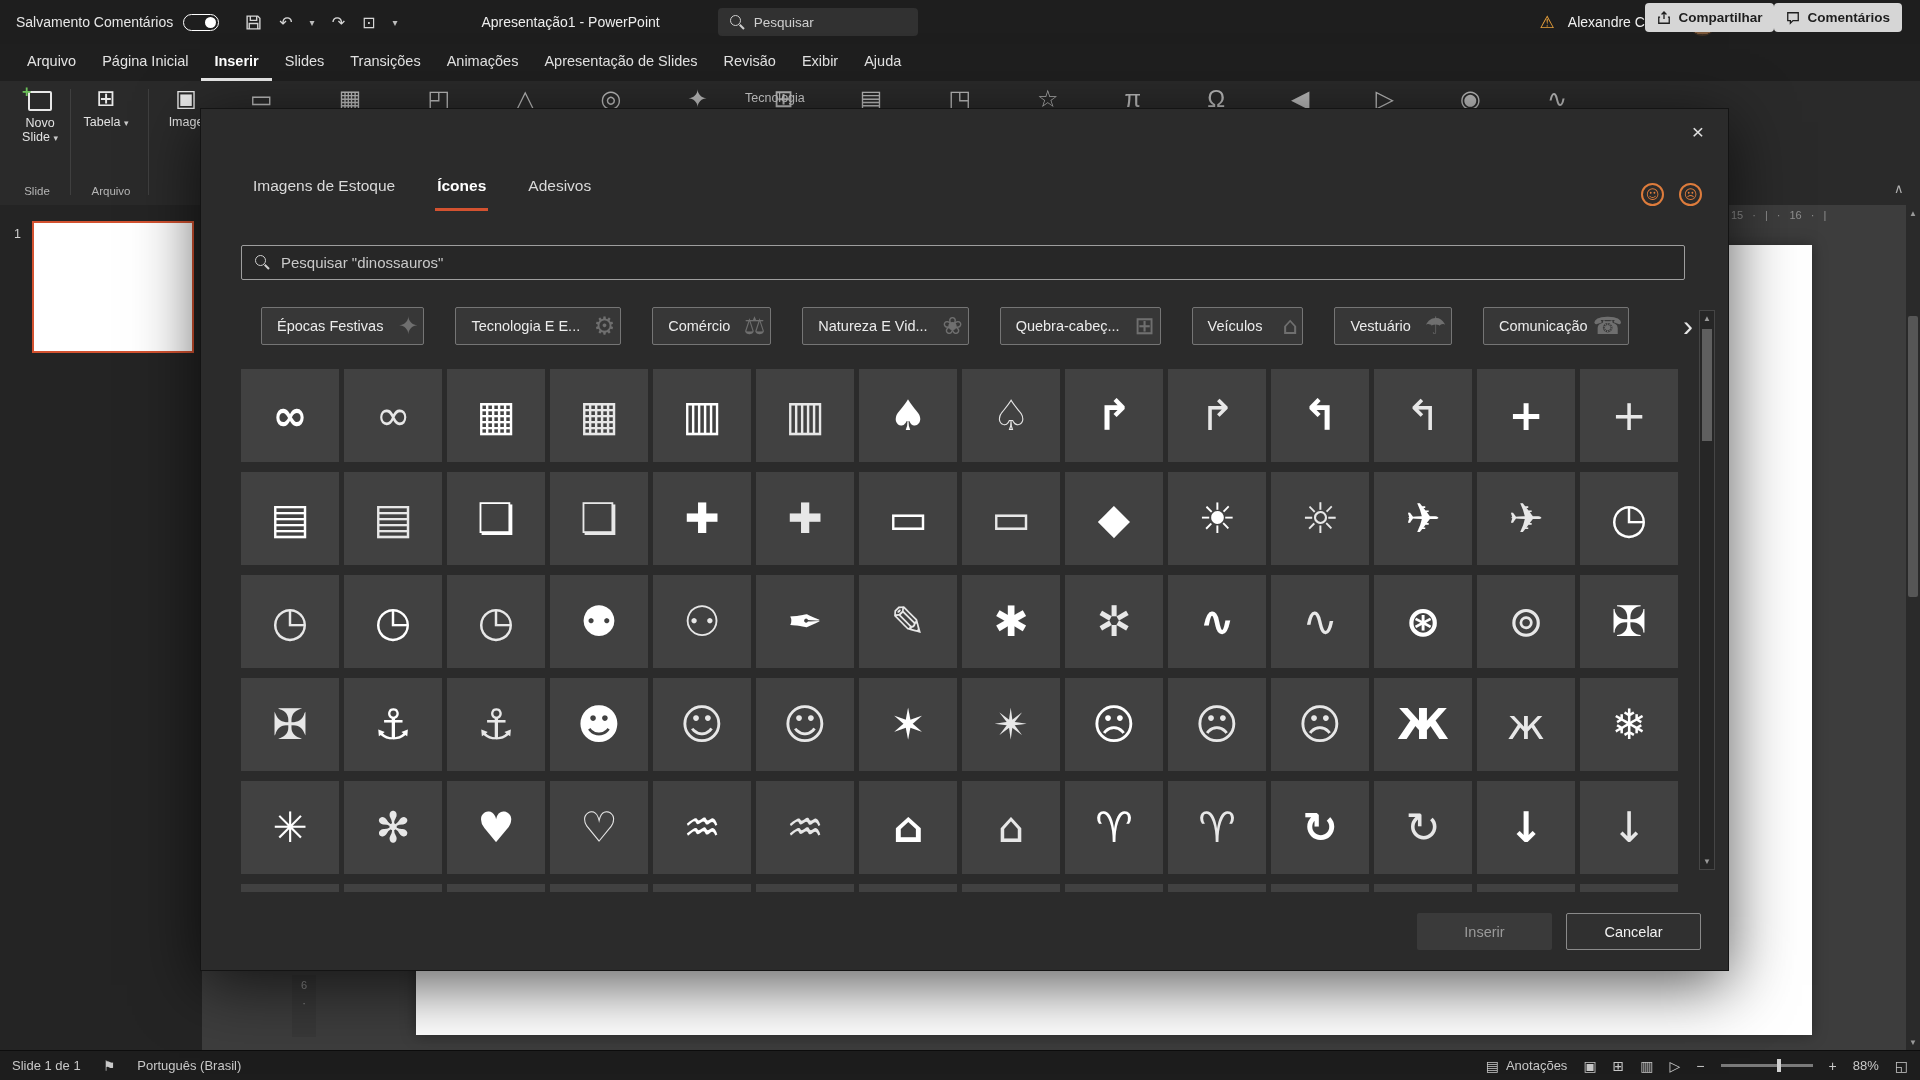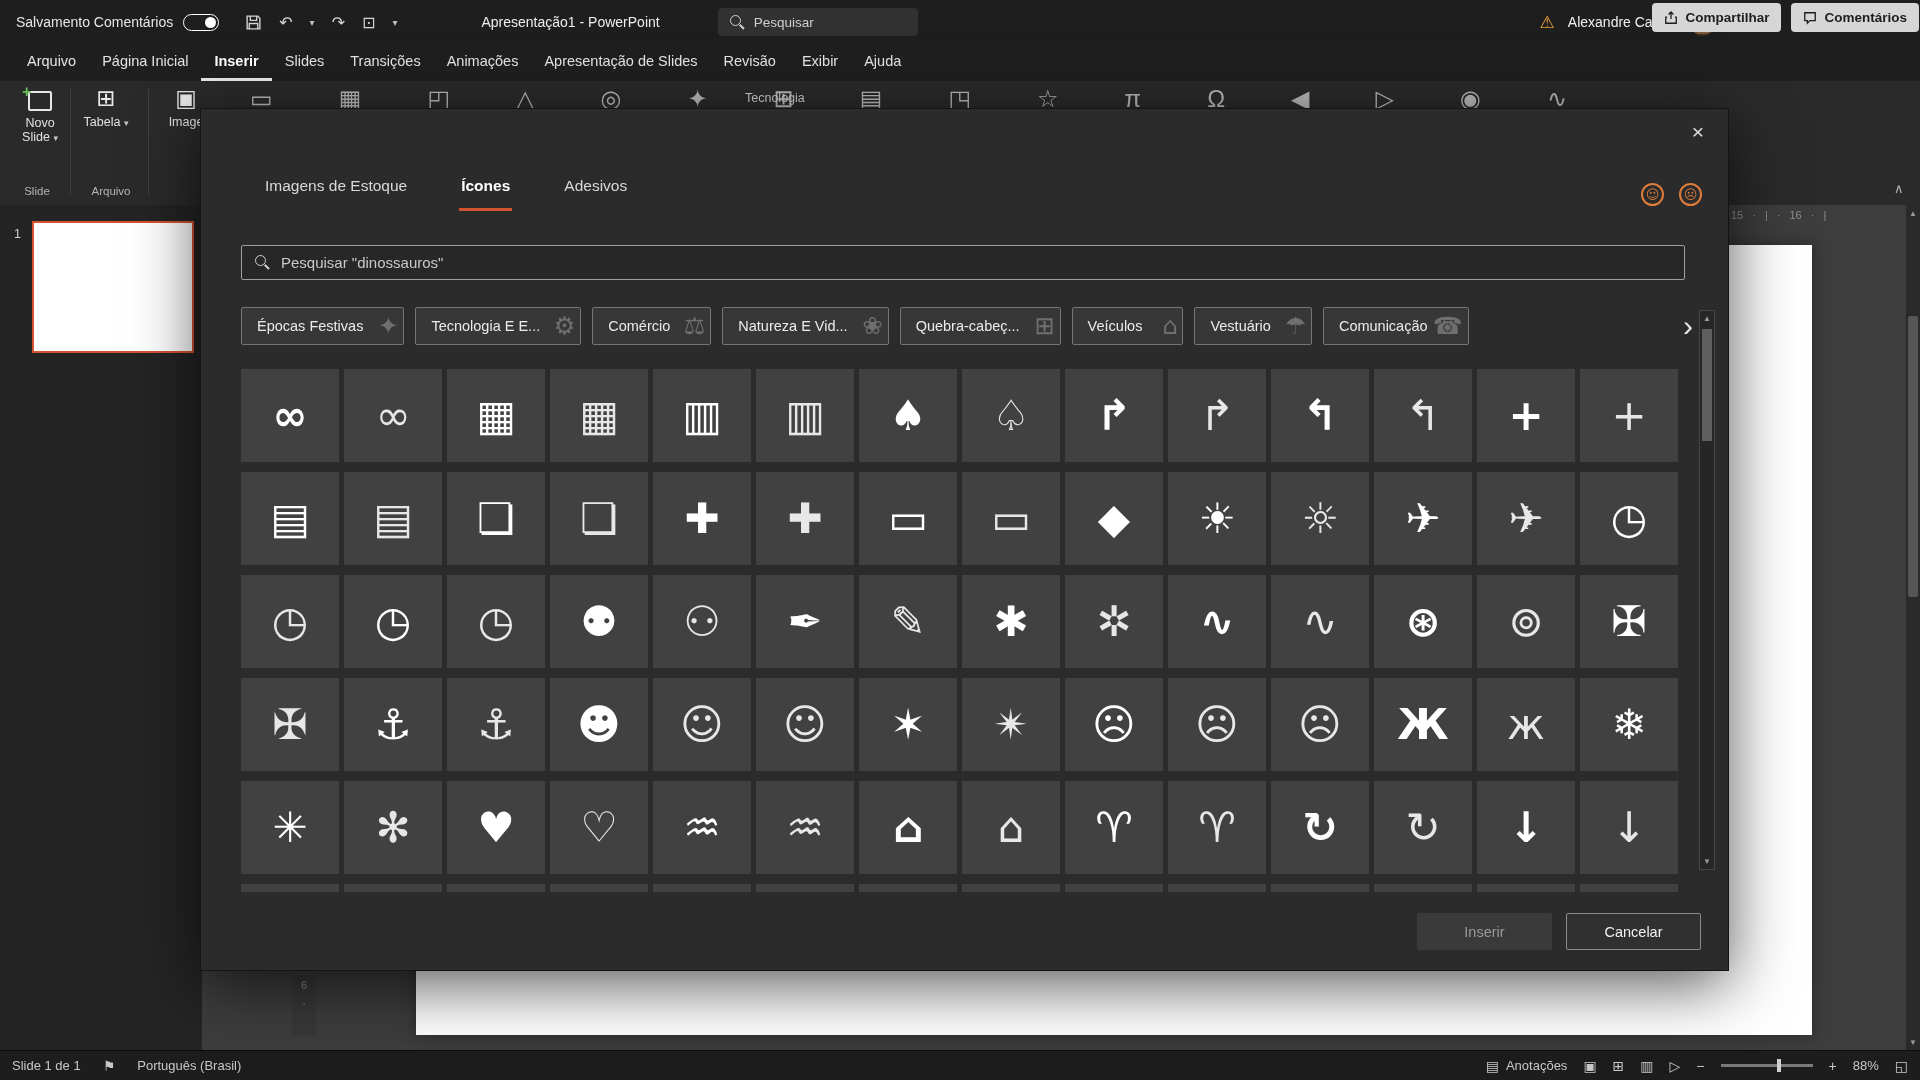--- a/index.html
+++ b/index.html
@@ -36,21 +36,21 @@
   .min-glyph{display:block;width:11px;border-top:1.6px solid #e0e0e0;}
   .restore-glyph{position:relative;display:block;width:10px;height:10px;border:1.5px solid #e0e0e0;}
   .restore-glyph::before{content:"";position:absolute;top:-4.5px;left:2.5px;width:10px;height:10px;
     border-top:1.5px solid #e0e0e0;border-right:1.5px solid #e0e0e0;}
 
   
   .menubar{position:absolute;left:0;top:44px;width:1920px;height:37px;background:var(--menubar);
     display:flex;align-items:stretch;padding-left:14px;gap:0;color:#e3e3e3;font-size:14.5px;}
   .mtab{display:flex;align-items:center;padding:0 13px;border-bottom:3px solid transparent;cursor:default;white-space:nowrap;}
   .mtab.active{color:#fff;font-weight:700;border-bottom-color:#eaeaea;}
-  .mb-right{position:absolute;right:1px;top:3px;display:flex;gap:10px;margin-left:8px;}
+  .mb-right{position:absolute;right:18px;top:3px;display:flex;margin-left:8px;}
   .pill-btn{height:29px;display:flex;align-items:center;gap:7px;background:#d6d6d6;border-radius:4px;
     padding:0 12px;color:#1e1e1e;font-size:13.5px;font-weight:600;}
 
   
   .ribbon{position:absolute;left:0;top:81px;width:1920px;height:124px;background:var(--ribbon);}
   .big-btn{position:absolute;top:6px;width:60px;display:flex;flex-direction:column;align-items:center;gap:5px;
     color:#e2e2e2;font-size:12.5px;text-align:center;line-height:1.15;}
   .ns-ico{position:relative;width:24px;height:20px;border:2px solid #e8e8e8;border-radius:2px;margin-top:4px;}
   .ns-ico::after{content:"+";position:absolute;left:-8px;top:-10px;color:#6bbf59;font-size:16px;font-weight:700;}
   .glyph-ico{font-size:23px;color:#e8e8e8;line-height:1;}
@@ -84,33 +84,33 @@
   .sb-ico{font-size:14px;color:#c8c8c8;}
   .notes-group{display:flex;align-items:center;gap:7px;}
   .zoom-track{width:92px;height:3px;background:#7a7a7a;position:relative;}
   .zoom-thumb{position:absolute;left:56px;top:-5px;width:4px;height:13px;background:#d0d0d0;}
 
   
   .dialog{position:absolute;left:200px;top:108px;width:1529px;height:863px;background:var(--dialog);
     border:1px solid #141414;box-shadow:0 14px 60px rgba(0,0,0,.65);}
   .dlg-close{position:absolute;top:12px;right:24px;color:#e0e0e0;font-size:21px;line-height:1;}
   .dtabs{position:absolute;top:62px;left:50px;display:flex;gap:38px;color:#d9d9d9;font-size:15.5px;}
-  .dtab{padding:6px 2px 13px;border-bottom:3px solid transparent;white-space:nowrap;margin-left:12px;}
+  .dtab{padding:6px 2px 13px;border-bottom:3px solid transparent;white-space:nowrap;}
   .dtab.active{color:#fff;font-weight:700;border-bottom-color:var(--accent);}
   .feedback{position:absolute;top:74px;right:26px;display:flex;gap:15px;}
   .fb-ico{width:23px;height:23px;border-radius:50%;border:2px solid #de7c3c;color:#de7c3c;
     display:flex;align-items:center;justify-content:center;font-size:13px;font-family:"DejaVu Sans",sans-serif;}
   .dlg-search{position:absolute;top:136px;left:40px;width:1444px;height:35px;border:1px solid #9e9e9e;
     border-radius:2px;background:#272727;display:flex;align-items:center;gap:11px;padding:0 13px;}
   .dlg-search input{flex:1;background:transparent;border:none;outline:none;color:#cfcfcf;font-size:15px;
     font-family:"Liberation Sans","DejaVu Sans",sans-serif;}
   .dlg-search input::placeholder{color:#c9c9c9;opacity:1;}
   .cat-row{position:absolute;top:198px;left:40px;width:1452px;display:flex;gap:11px;align-items:center;}
   .pill{position:relative;height:38px;display:flex;align-items:center;background:#373737;border:1px solid #757575;
-    border-radius:2px;padding:0 40px 0 15px;color:#ebebeb;font-size:14.5px;white-space:nowrap;overflow:hidden;}
+    border-radius:2px;padding:0 40px 0 15px;color:#ebebeb;font-size:14.5px;white-space:nowrap;overflow:hidden;margin-left:20px;}
   .pill-mark{position:absolute;right:5px;top:4px;font-size:24px;opacity:.28;color:#fff;font-family:"DejaVu Sans",sans-serif;}
   .cat-more{margin-left:auto;color:#e6e6e6;font-size:30px;line-height:1;font-weight:300;}
   .grid{position:absolute;top:260px;left:40px;width:1437px;height:523px;overflow:hidden;
     display:grid;grid-template-columns:repeat(14,98px);gap:10px 5px;align-content:start;}
   .tile{width:98px;height:93px;background:var(--tile);display:flex;align-items:center;justify-content:center;}
   .tile-glyph{font-family:"DejaVu Sans",sans-serif;font-size:42px;color:#fff;font-weight:700;line-height:1;}
   .tile.outline .tile-glyph{font-weight:400;opacity:.88;}
   .dlg-scroll{position:absolute;left:1498px;top:201px;width:16px;height:560px;background:#262626;border:1px solid #454545;}
   .dlg-scroll .up{position:absolute;top:0;left:0;width:14px;height:15px;display:flex;align-items:center;justify-content:center;color:#9a9a9a;font-size:8px;}
   .dlg-scroll .down{position:absolute;bottom:0;left:0;width:14px;height:15px;display:flex;align-items:center;justify-content:center;color:#9a9a9a;font-size:8px;}

